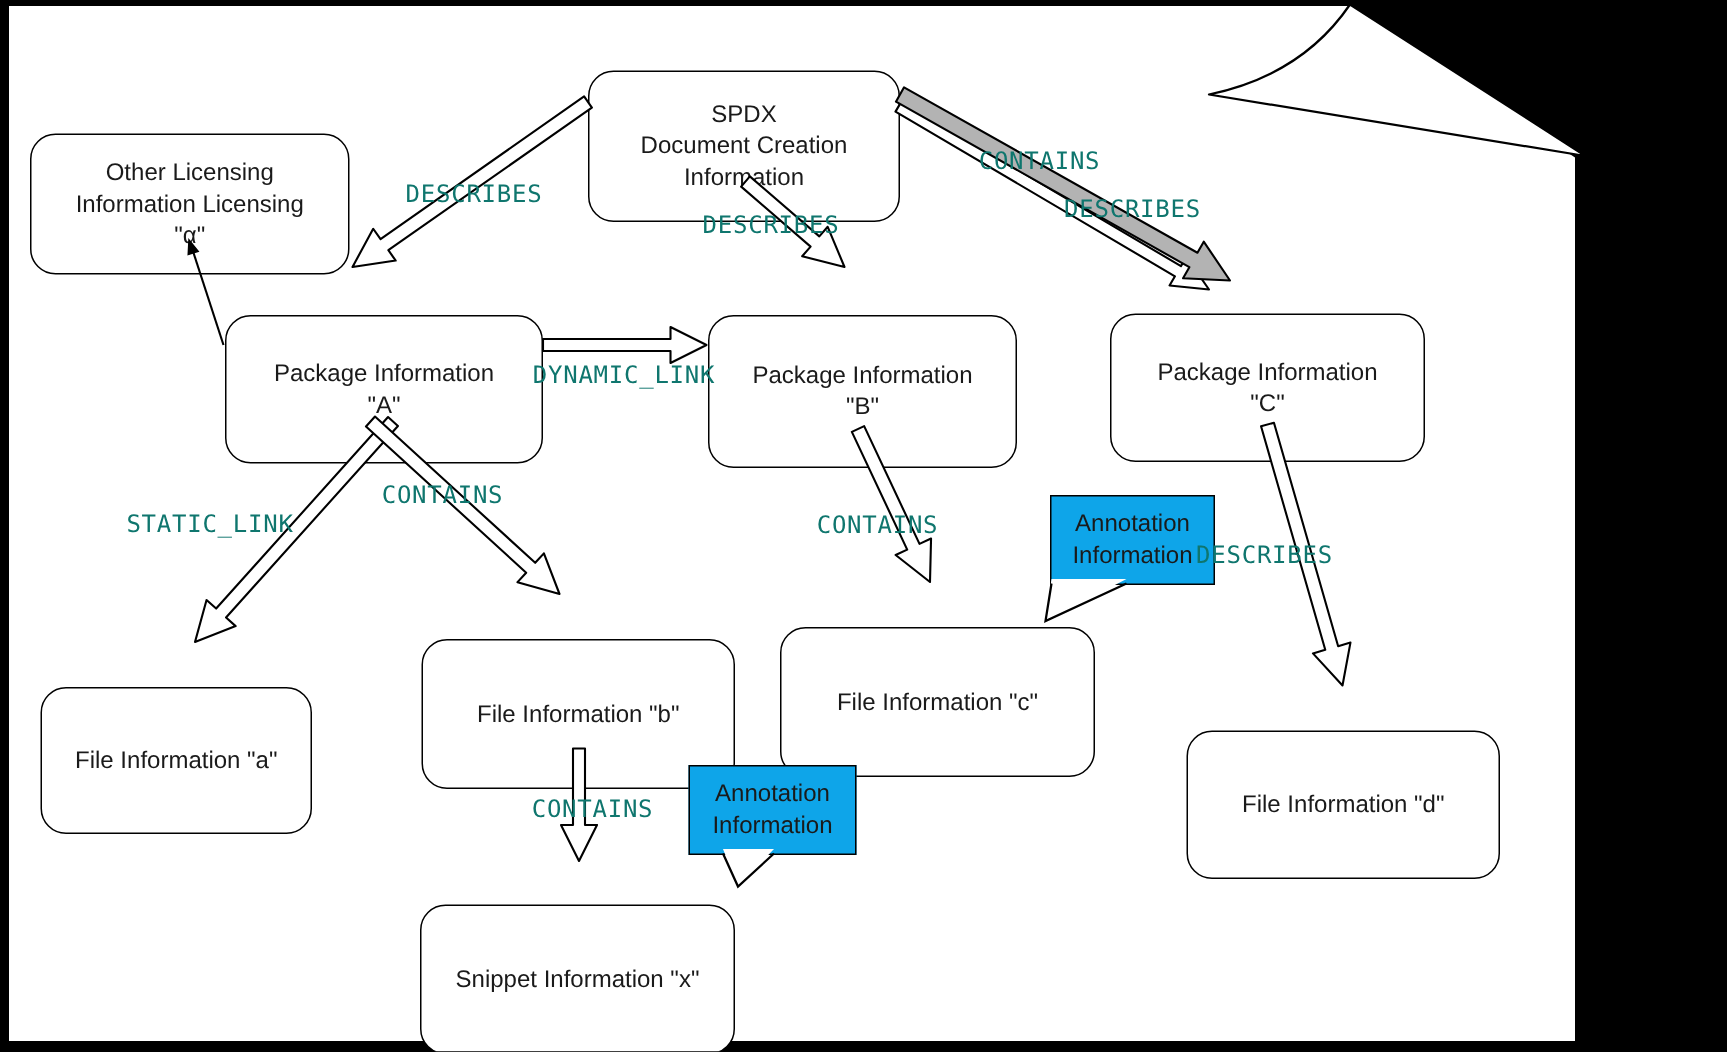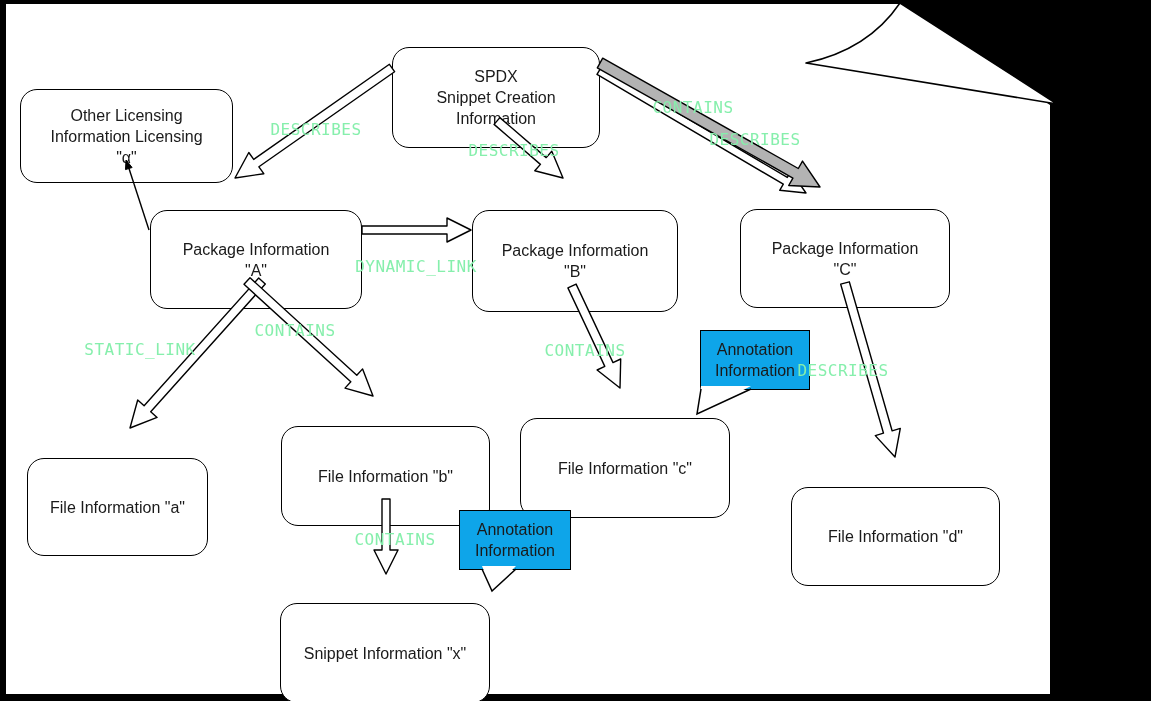--- a/index.html
+++ b/index.html
@@ -19,37 +19,37 @@
   }
   .callout{
     position:absolute;z-index:2;box-sizing:border-box;
     background:#0ea5e9;border:1.5px solid #000;
     display:flex;flex-direction:column;align-items:center;justify-content:center;
     color:#1a1a1a;font-size:16px;line-height:21px;text-align:center;
   }
   .edge-label{
     position:absolute;z-index:4;transform:translate(-50%,-50%);
     font-family:"DejaVu Sans Mono","Liberation Mono",monospace;
-    font-size:16px;letter-spacing:0.5px;color:#86efac;white-space:nowrap;
+    font-size:16px;letter-spacing:0.5px;color:#0f766e;white-space:nowrap;
   }
 </style>
 </head>
 <body>
 
 <div id="stage">
 
   <svg id="bg-layer" width="1151" height="701" viewBox="0 0 1151 701">
     <rect x="0" y="0" width="1151" height="701" fill="#000"></rect>
     <path d="M6,4 L900,4 L1050,105 L1050,694 L6,694 Z" fill="#fff"></path>
     <path d="M900,3 Q868,50 806,63 L1057,104 Z" fill="#fff" stroke="#000" stroke-width="1.5" stroke-linejoin="round"></path>
   </svg>
 
   <div class="node" style="left:392px;top:19px;width:208px;height:101px;">
     <div>SPDX</div>
-    <div>Snippet Creation</div>
+    <div>Document Creation</div>
     <div>Information</div>
   </div>
 
   <div class="node" style="left:20px;top:61px;width:213px;height:94px;">
     <div>Other Licensing</div>
     <div>Information Licensing</div>
     <div>"α"</div>
   </div>
 
   <div class="node" style="left:150px;top:182px;width:212px;height:99px;">
@@ -126,20 +126,20 @@
     <path d="M701,389 L697,414 L751,389" fill="none" stroke="#000" stroke-width="1.5"></path>
 
     <path d="M482,566 L492,591 L516,566 Z" fill="#fff" stroke="none"></path>
     <path d="M482,569 L492,591 L516,569" fill="none" stroke="#000" stroke-width="1.5"></path>
   </svg>
 
   <span class="edge-label" style="left:316px;top:129px;">DESCRIBES</span>
   <span class="edge-label" style="left:514px;top:150px;">DESCRIBES</span>
   <span class="edge-label" style="left:693px;top:107px;">CONTAINS</span>
   <span class="edge-label" style="left:755px;top:139px;">DESCRIBES</span>
-  <span class="edge-label" style="left:416px;top:250px;margin-top:16px;">DYNAMIC_LINK</span>
+  <span class="edge-label" style="left:416px;top:250px;">DYNAMIC_LINK</span>
   <span class="edge-label" style="left:140px;top:349px;">STATIC_LINK</span>
   <span class="edge-label" style="left:295px;top:330px;">CONTAINS</span>
   <span class="edge-label" style="left:585px;top:350px;">CONTAINS</span>
   <span class="edge-label" style="left:843px;top:370px;">DESCRIBES</span>
   <span class="edge-label" style="left:395px;top:539px;">CONTAINS</span>
 
 </div>
 
 </body></html>

